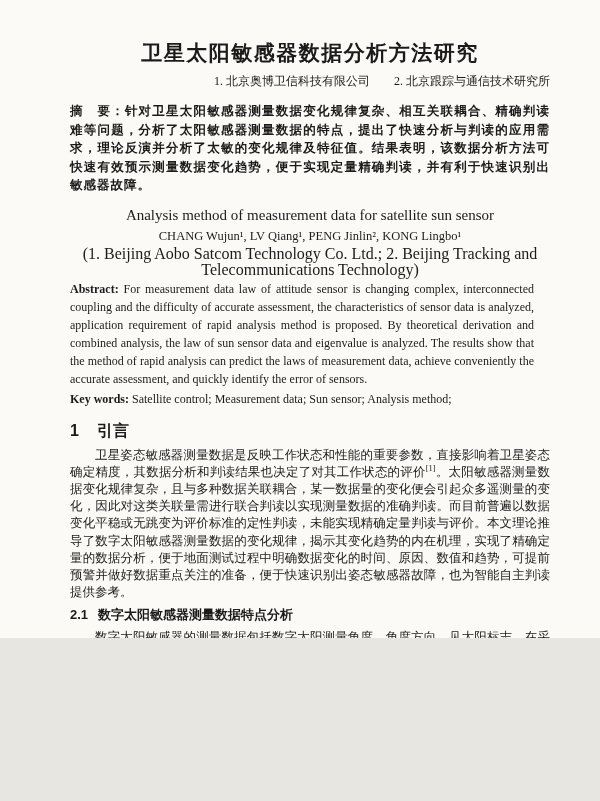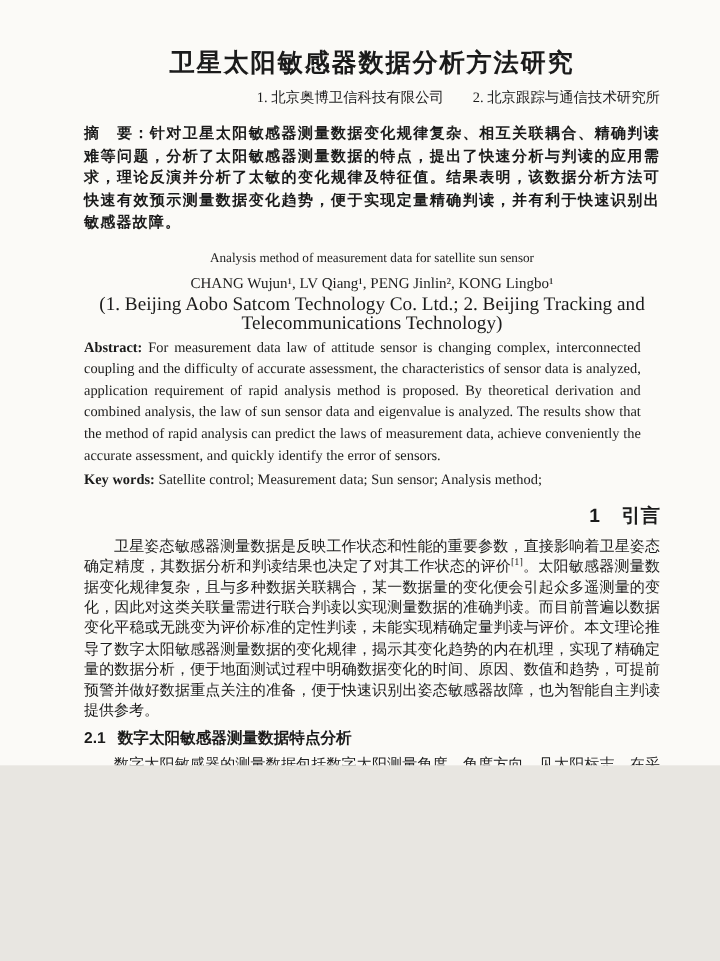--- a/index.html
+++ b/index.html
@@ -30,30 +30,30 @@
   }
   p.abs-zh{
     margin:13px 0 0 0;
     font-size:12.5px;line-height:18.5px;letter-spacing:1px;
     font-weight:600;text-align:justify;
   }
   p.abs-zh.kw{margin-top:0;}
   p.abs-zh b{font-weight:800;}
   .en-title{
     margin-top:10px;text-align:center;
-    font-size:11px;line-height:20px;
+    font-size:15px;line-height:20px;
   }
   .en-authors{margin-top:3px;text-align:center;font-size:12.5px;line-height:17px;}
   .en-affil{margin-top:1px;text-align:center;font-size:16px;line-height:16px;}
   p.en-abs{margin:2px 16px 0 0;font-size:12px;line-height:18px;text-align:justify;}
   p.en-abs b{font-weight:700;}
   h2.sec{
     margin:12px 0 0 0;
     font-family:"Liberation Sans","DejaVu Sans",sans-serif;
-    font-weight:700;font-size:16px;line-height:21px;text-align:right;
+    font-weight:700;font-size:16px;line-height:21px;
   }
   h2.sec .no{margin-right:18px;}
   h3.subsec{
     margin:5px 0 0 0;
     font-family:"Liberation Sans","DejaVu Sans",sans-serif;
     font-weight:700;font-size:13px;line-height:17px;
   }
   h3.subsec .no{margin-right:10px;}
   p.body{
     margin:6px 0 0 0;

